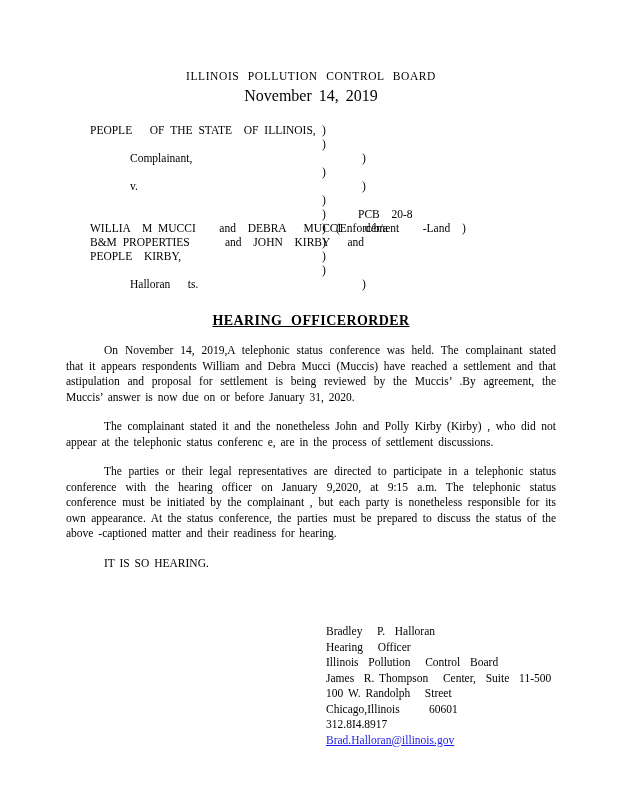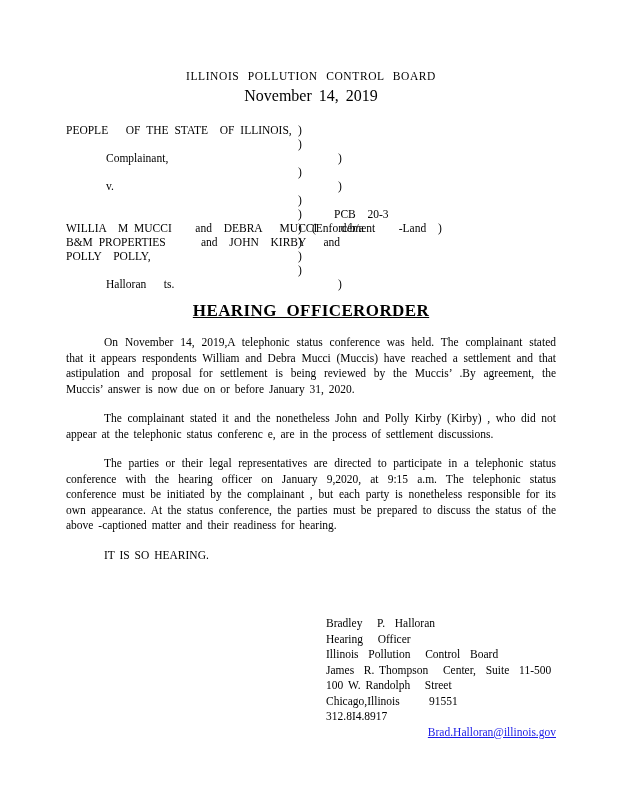--- a/index.html
+++ b/index.html
@@ -38,43 +38,44 @@
   .caption {
     position: relative;
     font-size: 11.5px;
     line-height: 14px;
     word-spacing: 3px;
   }
   .caption-row {
     display: flex;
     align-items: flex-start;
     min-height: 14px;
+    margin-left: 24px;
   }
   .cap-left {
     width: 232px;
     flex: 0 0 232px;
     white-space: pre;
   }
   .cap-indent {
     padding-left: 40px;
   }
   .cap-paren {
     width: 14px;
     flex: 0 0 14px;
     text-align: left;
   }
   .cap-right {
     flex: 1 1 auto;
     white-space: pre;
   }
   .hearing-order {
     text-align: center;
-    margin-top: 10px;
+    margin-top: 22px;
     margin-bottom: 14px;
-    font-size: 17px;
+    font-size: 14px;
   }
   .hearing-order span {
     text-decoration: underline;
     font-weight: bold;
     letter-spacing: 0.4px;
     word-spacing: 5px;
   }
   .body-p {
     font-size: 11.5px;
     line-height: 15.5px;
@@ -92,21 +93,20 @@
     font-size: 11.5px;
     line-height: 15.5px;
     word-spacing: 2px;
   }
   .sig-line {
     white-space: pre;
   }
   .sig-email {
     color: #1a1ae6;
     text-decoration: underline;
-    text-align: right;
   }
 </style>
 </head>
 <body>
 
 <div class="page">
 
   <div class="header">
     <div class="header-title">ILLINOIS   POLLUTION    CONTROL    BOARD</div>
     <div class="header-date">November   14, 2019</div>
@@ -146,37 +146,37 @@
 
     <div class="caption-row">
       <div class="cap-left"></div>
       <div class="cap-paren">)</div>
       <div class="cap-right"></div>
     </div>
 
     <div class="caption-row">
       <div class="cap-left"></div>
       <div class="cap-paren">)</div>
-      <div class="cap-right" style="padding-left:22px">PCB  20-3</div>
+      <div class="cap-right" style="padding-left:22px">PCB  20-8</div>
     </div>
 
     <div class="caption-row">
       <div class="cap-left">WILLIA  M MUCCI    and  DEBRA   MUCCI    d/b/a</div>
       <div class="cap-paren">)</div>
       <div class="cap-right">(Enforcement    -Land  )</div>
     </div>
 
     <div class="caption-row">
       <div class="cap-left">B&amp;M PROPERTIES      and  JOHN  KIRBY   and</div>
       <div class="cap-paren">)</div>
       <div class="cap-right"></div>
     </div>
 
     <div class="caption-row">
-      <div class="cap-left">POLLY  POLLY,</div>
+      <div class="cap-left">PEOPLE  KIRBY,</div>
       <div class="cap-paren">)</div>
       <div class="cap-right"></div>
     </div>
 
     <div class="caption-row">
       <div class="cap-left"></div>
       <div class="cap-paren">)</div>
       <div class="cap-right"></div>
     </div>
 
@@ -196,18 +196,18 @@
   <p class="body-p">The complainant    stated it and the nonetheless    John and Polly Kirby  (Kirby) , who did not appear  at the telephonic   status conferenc  e, are in the process  of settlement   discussions.</p>
   <p class="body-p">The parties  or their legal representatives    are directed  to participate  in a telephonic   status conference   with the hearing  officer  on January   9,2020,  at 9:15 a.m. The telephonic   status conference   must be initiated  by the complainant   , but each party  is nonetheless   responsible   for its own appearance.     At the status conference,   the parties  must be prepared   to discuss  the status of the above -captioned   matter  and their readiness   for hearing.</p>
   <p class="body-p no-indent">IT IS SO HEARING.</p>
 
   <div class="sig-block">
     <div class="sig-line">Bradley   P.  Halloran</div>
     <div class="sig-line">Hearing   Officer</div>
     <div class="sig-line">Illinois  Pollution   Control  Board</div>
     <div class="sig-line">James  R. Thompson   Center,  Suite  11-500</div>
     <div class="sig-line">100 W. Randolph   Street</div>
-    <div class="sig-line">Chicago,Illinois      91551</div>
+    <div class="sig-line">Chicago,Illinois      60601</div>
     <div class="sig-line">312.8I4.8917</div>
     <div class="sig-line sig-email">Brad.Halloran@illinois.gov</div>
   </div>
 
 </div>
 
 </body></html>

